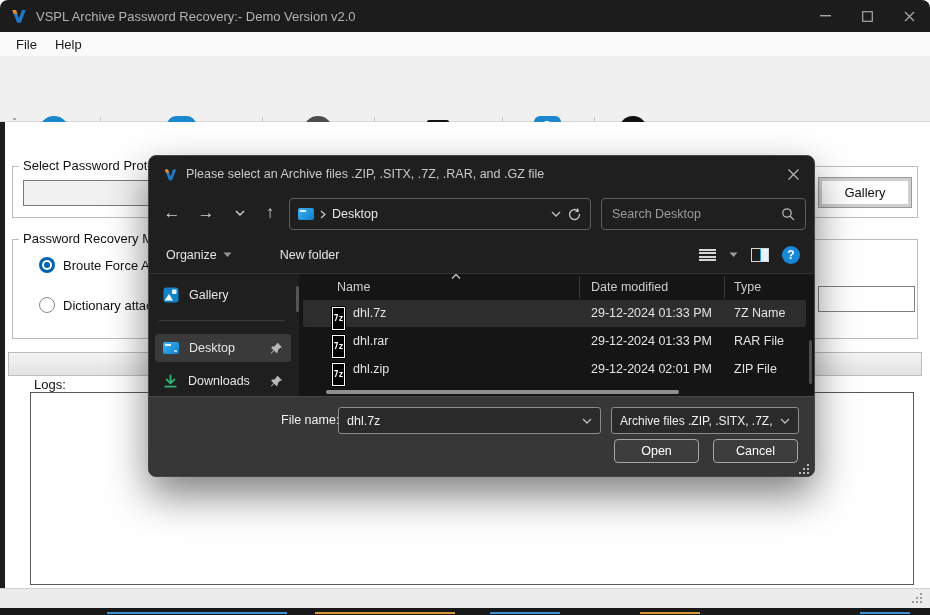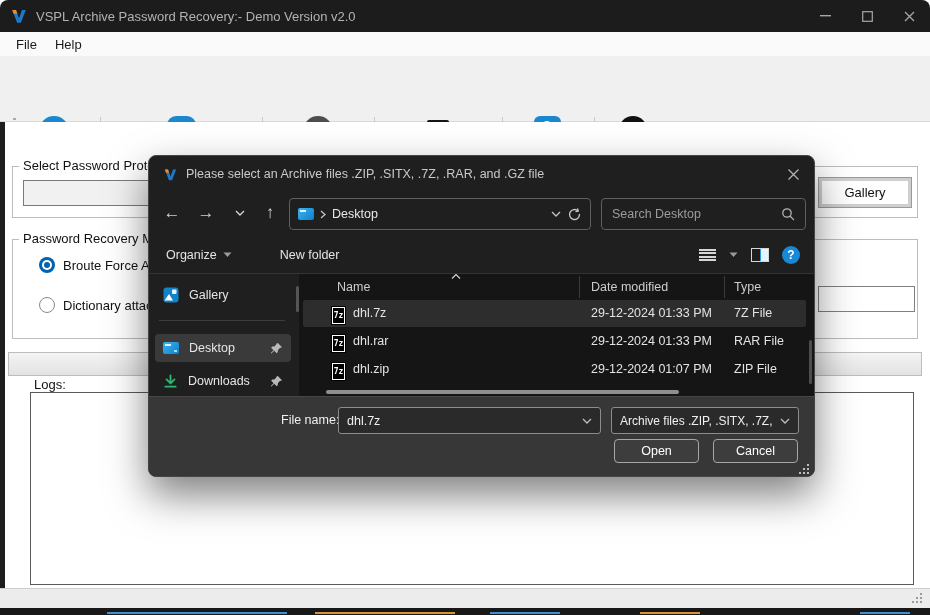--- a/index.html
+++ b/index.html
@@ -92,21 +92,21 @@
   .side-item span { color:#e6e6e6; font-size:12.5px; flex:1; }
   .side-sep { position:absolute; left:10px; right:14px; top:46px; height:1px; background:#3c3c3c; }
   .side-scroll { position:absolute; right:0; top:12px; width:3px; height:26px; background:#555; border-radius:2px; }
   .flist { position:absolute; left:150px; top:0; right:0; height:100%; background:#151515; }
   .lhead { position:absolute; left:0; top:0; right:0; height:26px; }
   .lhead span { position:absolute; top:6px; color:#cdcdcd; font-size:12.5px; }
   .col-sep { position:absolute; top:2px; width:1px; height:22px; background:#3a3a3a; }
   .lrow { position:absolute; left:4px; right:8px; height:27px; border-radius:2px; }
   .lrow.sel { background:#2d2d2d; }
   .lrow span { position:absolute; top:6px; color:#e3e3e3; font-size:12.5px; white-space:nowrap; }
-  .icon-7z { position:absolute; left:28px; top:6px; width:15px; height:19px; background:#000;
+  .icon-7z { position:absolute; left:28px; top:6px; width:15px; height:25px; background:#000;
              display:flex; align-items:center; justify-content:center; }
   .icon-7z::before { content:""; position:absolute; inset:1px; border:1px solid #fff; }
   .icon-7z b { color:#fff; font-size:8px; font-family:"DejaVu Sans Mono",monospace; z-index:1; }
   .hscroll { position:absolute; left:27px; bottom:2px; width:353px; height:4px; background:#8f8f8f; border-radius:2px; }
   .vscroll { position:absolute; right:2px; top:66px; width:3px; height:44px; background:#4d4d4d; border-radius:2px; }
   .dlg-foot { position:absolute; left:0; top:240px; width:100%; height:82px; background:#373737;
               border-top:1px solid #474747; border-radius:0 0 8px 8px; }
   .dlg-foot .fnlabel { position:absolute; left:132px; top:16px; color:#f0f0f0; font-size:12.5px; }
   .dfield { position:absolute; top:10px; height:27px; background:#2a2a2a; border:1px solid #8c8c8c;
             border-radius:3px; display:flex; align-items:center; padding:0 8px; gap:6px; }
@@ -387,36 +387,36 @@
           <div class="col-sep" style="left:280px"></div>
           <div class="col-sep" style="left:425px"></div>
         </div>
 
         <div class="lrow sel" style="top:26px">
           <div class="icon-7z">
               <b>7z</b>
             </div>
           <span style="left:50px">dhl.7z</span>
           <span style="left:288px">29-12-2024 01:33 PM</span>
-          <span style="left:431px">7Z File</span>
+          <span style="left:431px">7Z Name</span>
         </div>
         <div class="lrow" style="top:54px">
           <div class="icon-7z">
               <b>7z</b>
             </div>
           <span style="left:50px">dhl.rar</span>
           <span style="left:288px">29-12-2024 01:33 PM</span>
           <span style="left:431px">RAR File</span>
         </div>
         <div class="lrow" style="top:82px">
           <div class="icon-7z">
               <b>7z</b>
             </div>
           <span style="left:50px">dhl.zip</span>
-          <span style="left:288px">29-12-2024 01:07 PM</span>
+          <span style="left:288px">29-12-2024 02:01 PM</span>
           <span style="left:431px">ZIP File</span>
         </div>
 
         <div class="hscroll"></div>
         <div class="vscroll"></div>
       </div>
     </div>
 
     <div class="dlg-foot">
       <span class="fnlabel">File name:</span>

